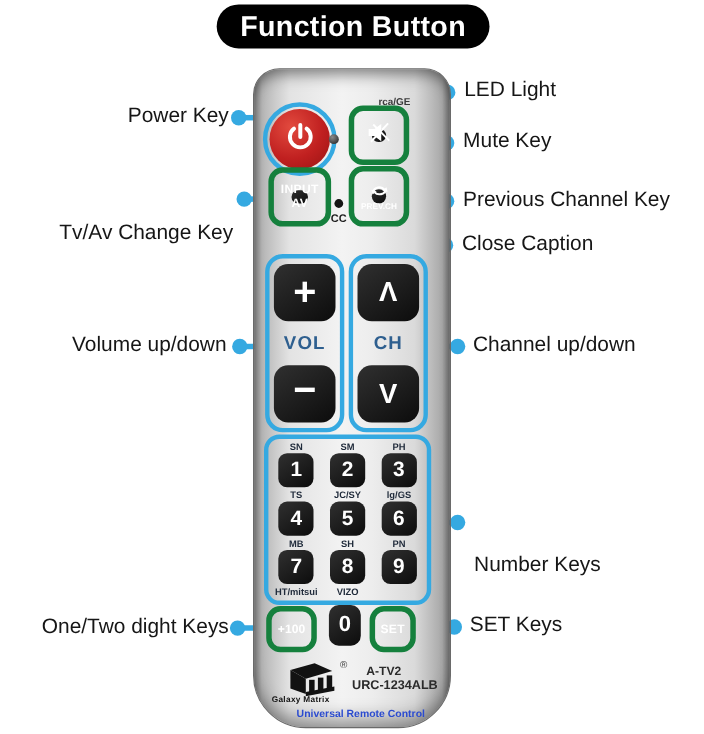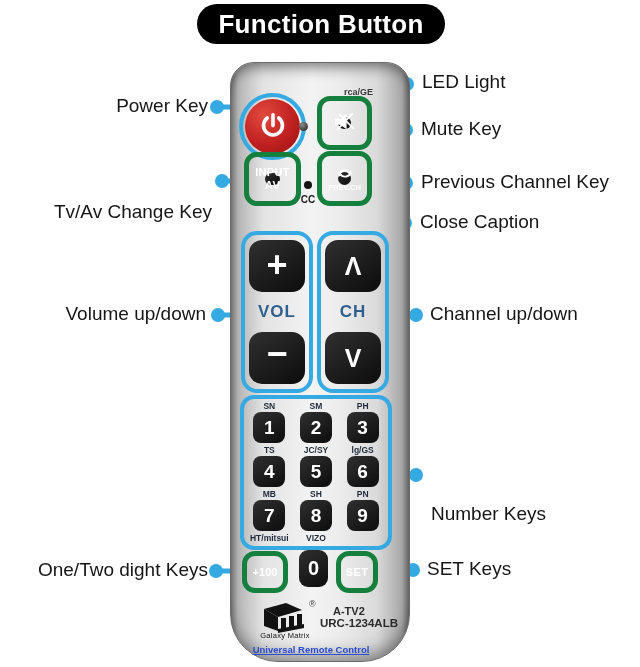--- a/index.html
+++ b/index.html
@@ -87,26 +87,26 @@
   .plus100-key{font-size:11px;}
   .zero-key{position:absolute;left:299px;top:550px;width:29px;height:37px;border-radius:9px;
             background:linear-gradient(145deg,#303030,#0c0c0c);display:flex;align-items:center;
             justify-content:center;color:#fff;font-size:20px;font-weight:bold;}
   .set-ring{left:336px;top:551px;width:42px;height:35px;}
   .set-key{background:linear-gradient(145deg,#ee4040,#bf1717);font-size:11px;letter-spacing:.3px;}
 
   
   .logo{position:absolute;left:258px;top:601px;}
   .reg{position:absolute;left:309px;top:599px;font-size:9px;color:#3a3a3a;}
-  .galaxy{position:absolute;left:247px;top:631px;width:76px;text-align:center;
-          font-size:7.5px;font-weight:normal;color:#111;letter-spacing:.3px;}
+  .galaxy{position:absolute;left:247px;top:631px;width:76px;text-align:left;
+          font-size:7.5px;font-weight:bold;color:#111;letter-spacing:.3px;}
   .model1{position:absolute;left:333px;top:605px;font-size:11px;font-weight:bold;color:#2b2b2b;}
   .model2{position:absolute;left:320px;top:617px;font-size:11.5px;font-weight:bold;color:#2b2b2b;}
-  .footer-txt{position:absolute;left:241px;top:644px;width:140px;text-align:center;
-              font-size:9.5px;font-weight:bold;color:#2b4bd0;text-decoration:underline;}
+  .footer-txt{position:absolute;left:258px;top:644px;width:140px;text-align:center;
+              font-size:9.5px;font-weight:bold;color:#2b4bd0;}
 </style>
 </head>
 <body>
 
 <div class="canvas">
 
   <div class="banner">
     <span>Function Button</span>
   </div>
 

